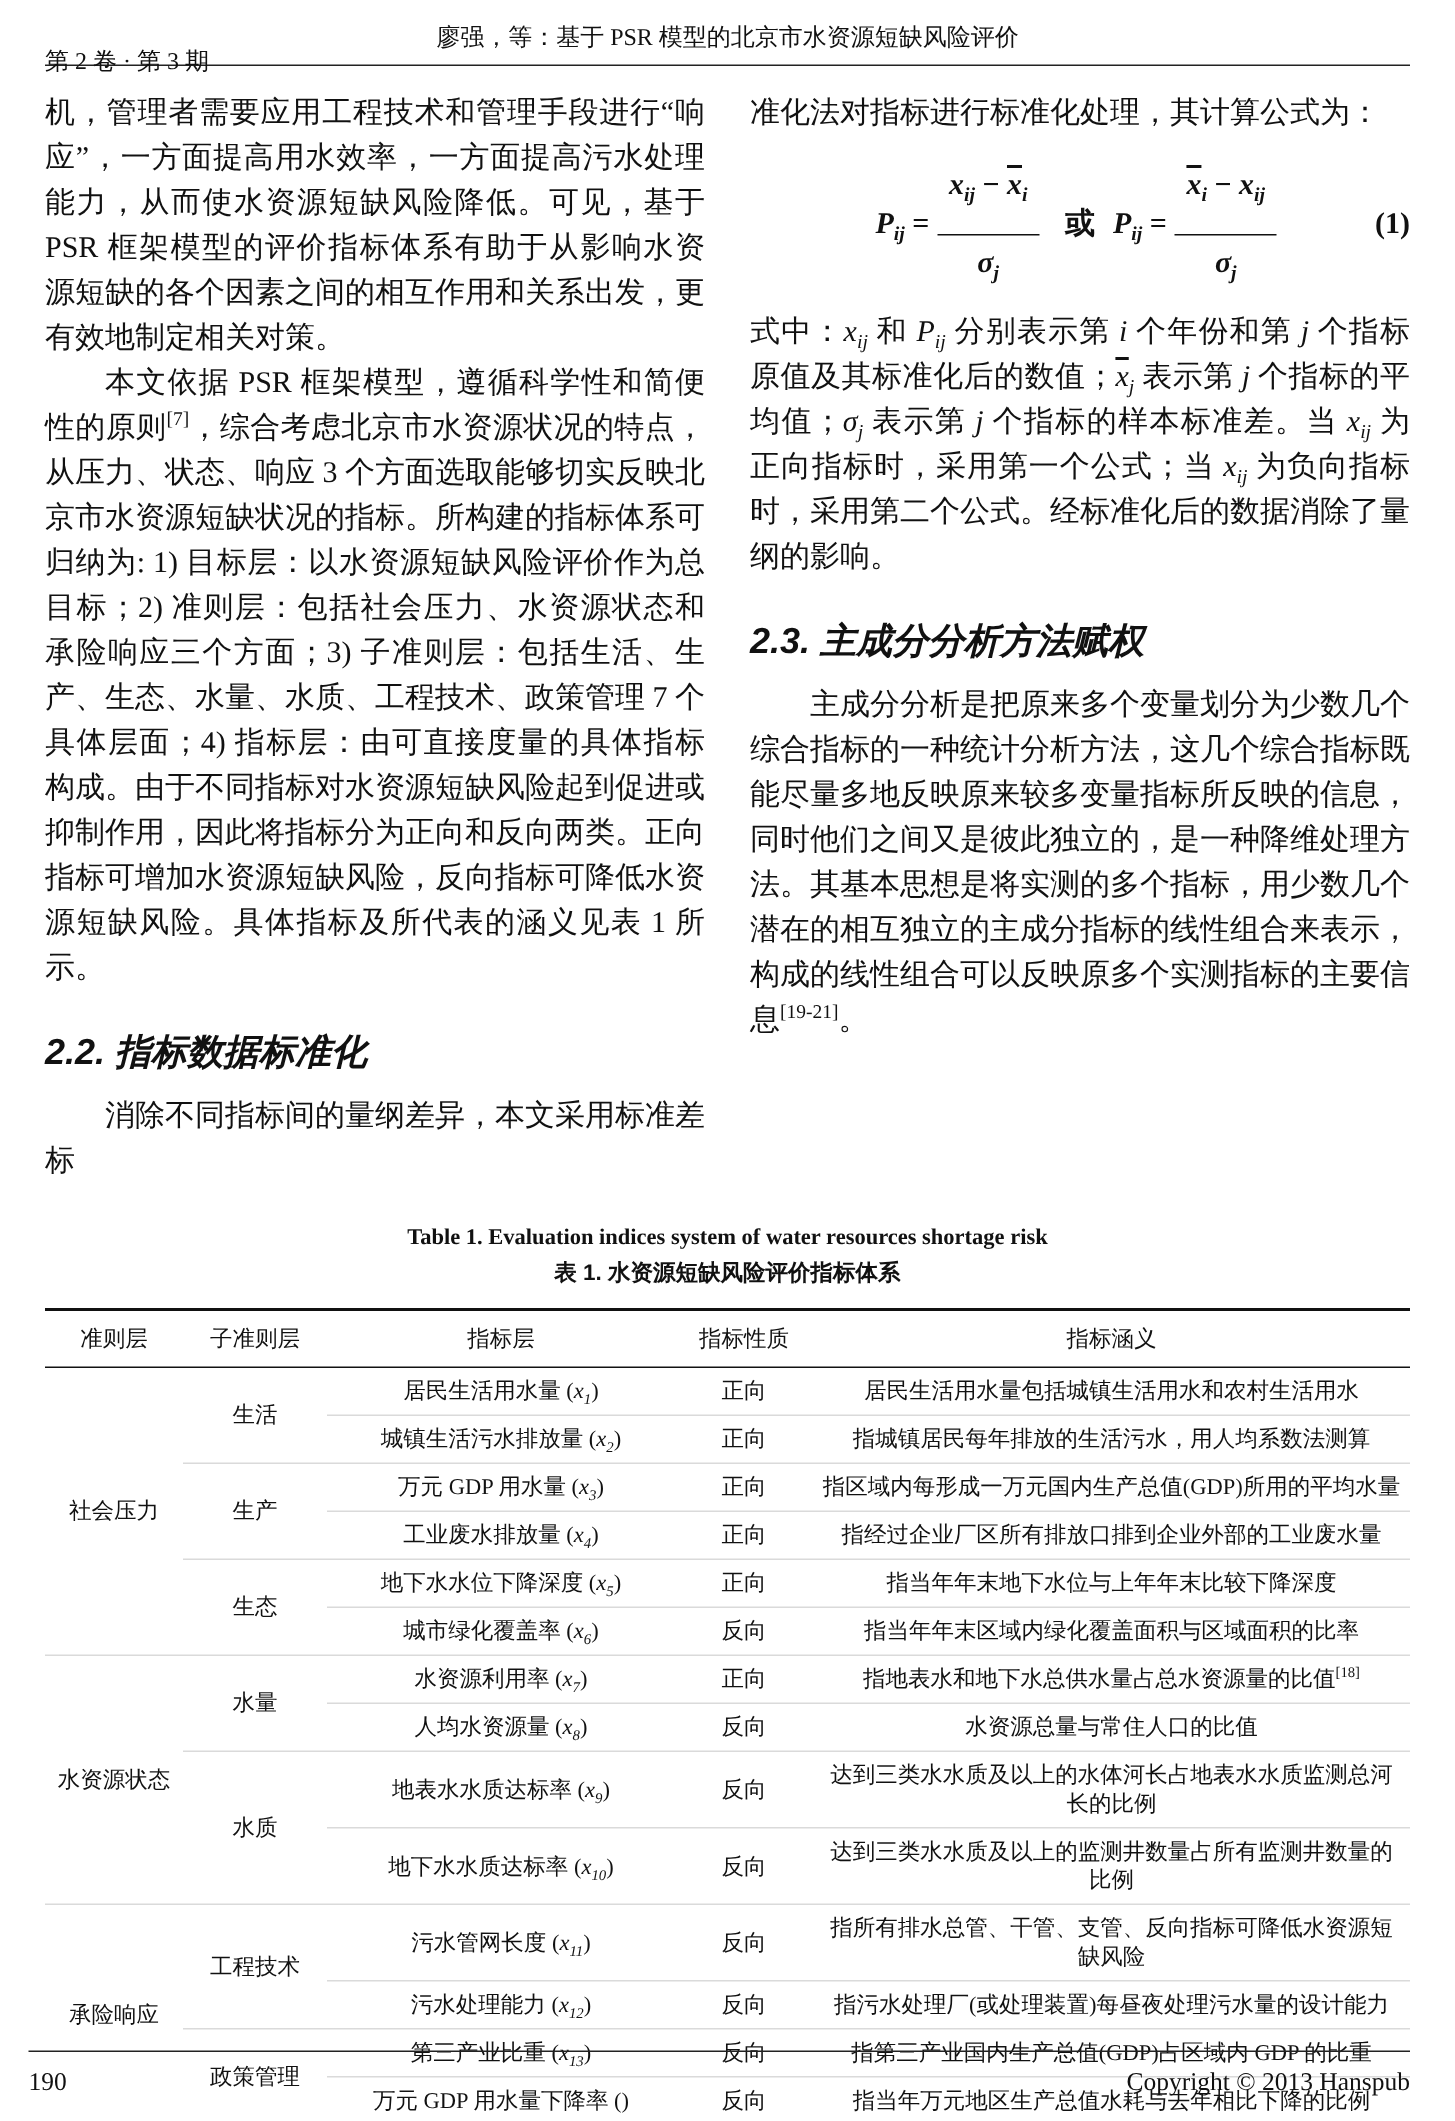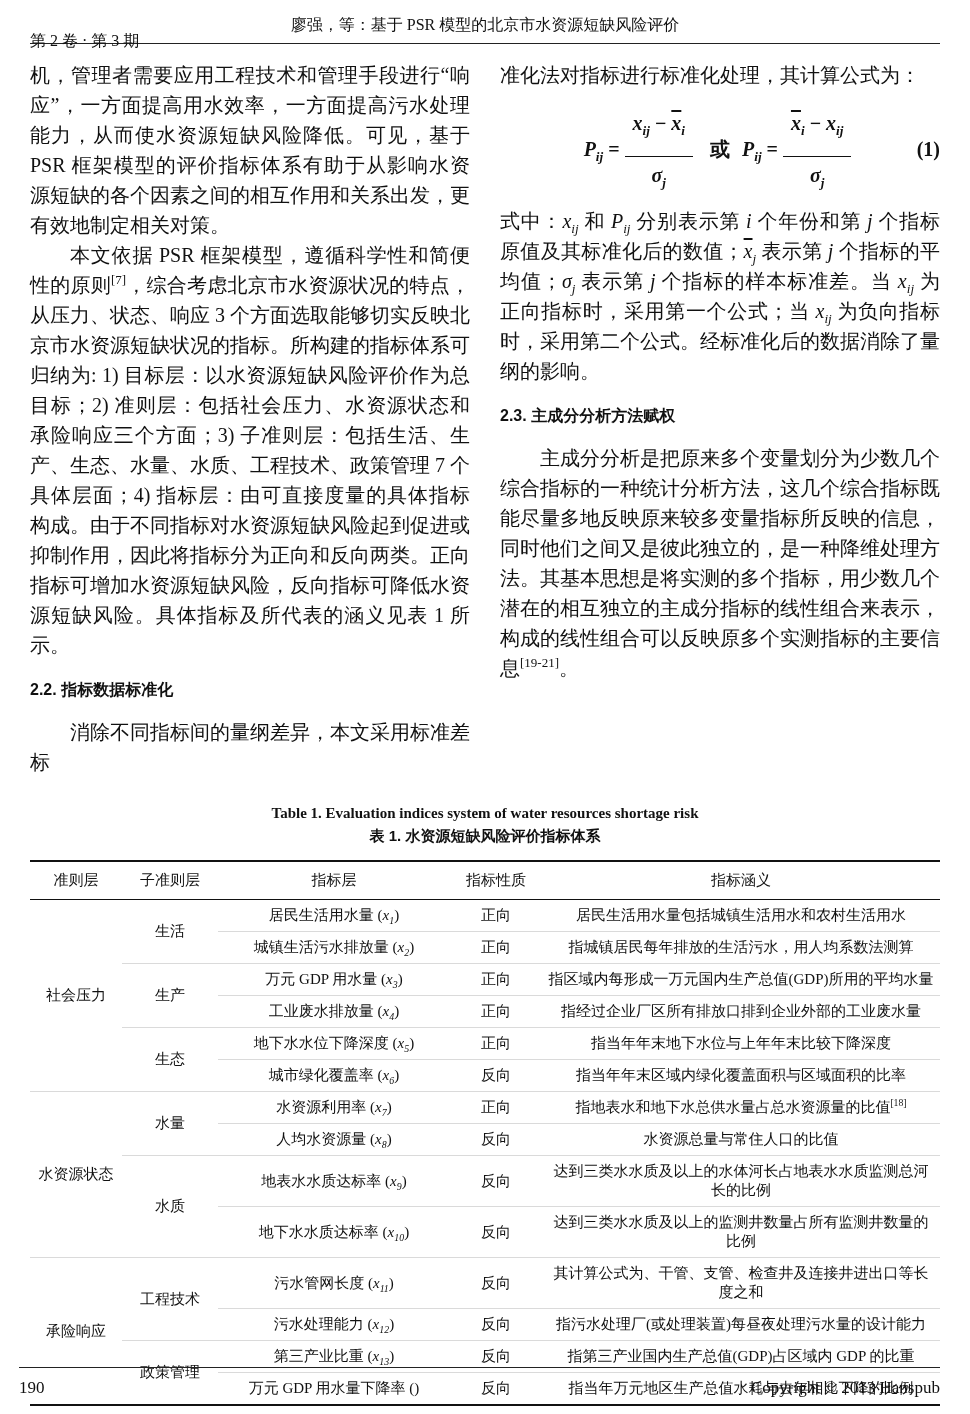--- a/index.html
+++ b/index.html
@@ -11,21 +11,21 @@
   }
   
   .hdr { position:relative; height:32px; border-bottom:1.5px solid #222; font-size:16px; }
   .hdr-issue { position:absolute; left:0; top:19px; }
   .hdr-title { text-align:center; padding-top:3px; }
   
   .cols { display:flex; gap:30px; margin-top:16px; }
   .col { width:440px; font-size:20px; line-height:30px; text-align:justify; }
   .col p { margin:0; }
   p.ind { text-indent:2em; }
-  .sec-h { font-family:"Liberation Sans","DejaVu Sans",sans-serif; font-size:16px; font-weight:bold; margin:15px 0 12px; text-align:left; }
+  .sec-h { font-family:"Liberation Sans","DejaVu Sans",sans-serif; font-size:24px; font-weight:bold; margin:27px 0 12px; text-align:left;font-style:italic; }
   sup.ref { font-size:65%; line-height:0; }
   .mb { font-style:italic; }
   .mvar sub, .c-ind sub { font-size:66%; font-style:italic; line-height:0; }
   .mbar .mb { text-decoration:overline; }
   
   .formula-row { position:relative; display:flex; justify-content:center; align-items:flex-start; margin:18px 0 16px; min-height:64px; font-size:20px;font-weight:bold; }
   .eq { display:inline-flex; align-items:center; }
   .frac { display:inline-block; text-align:center; vertical-align:middle; margin:0 5px; }
   .frac .num { display:block; border-bottom:1px solid #111; padding:0 8px 18px; }
   .frac .den { display:block; padding-top:3px; }
@@ -159,21 +159,21 @@
           <tr>
             <td class="c-ind">地下水水质达标率 (<i class="mb">x</i><sub>10</sub>)</td>
             <td class="c-prop">反向</td>
             <td class="c-mean">达到三类水水质及以上的监测井数量占所有监测井数量的比例</td>
           </tr>
           <tr>
             <td class="c-crit" rowspan="4">承险响应</td>
             <td class="c-sub" rowspan="2">工程技术</td>
             <td class="c-ind">污水管网长度 (<i class="mb">x</i><sub>11</sub>)</td>
             <td class="c-prop">反向</td>
-            <td class="c-mean">其计算公式为、干管、支管、检查井及连接井进出口等长度之和</td>
+            <td class="c-mean">指所有排水总管、干管、支管、反向指标可降低水资源短缺风险</td>
           </tr>
           <tr>
             <td class="c-ind">污水处理能力 (<i class="mb">x</i><sub>12</sub>)</td>
             <td class="c-prop">反向</td>
             <td class="c-mean">指污水处理厂(或处理装置)每昼夜处理污水量的设计能力</td>
           </tr>
           <tr>
             <td class="c-sub" rowspan="2">政策管理</td>
             <td class="c-ind">第三产业比重 (<i class="mb">x</i><sub>13</sub>)</td>
             <td class="c-prop">反向</td>

